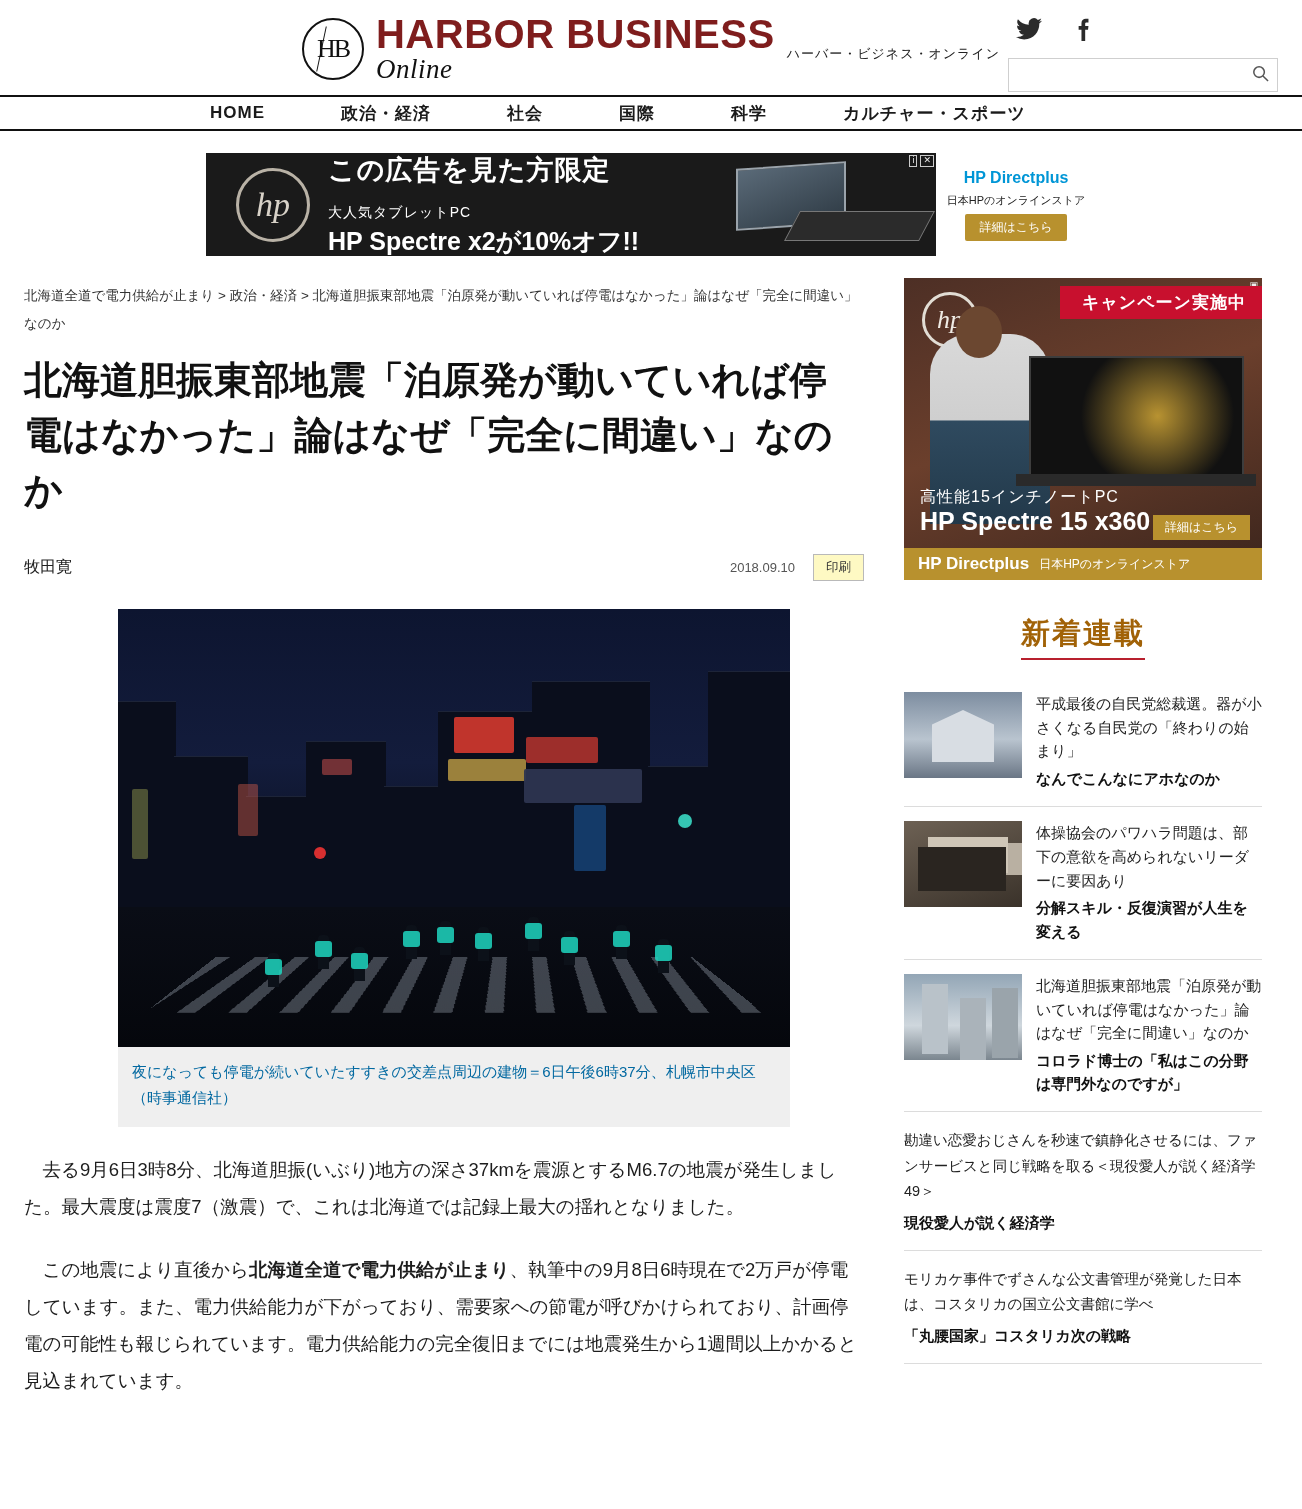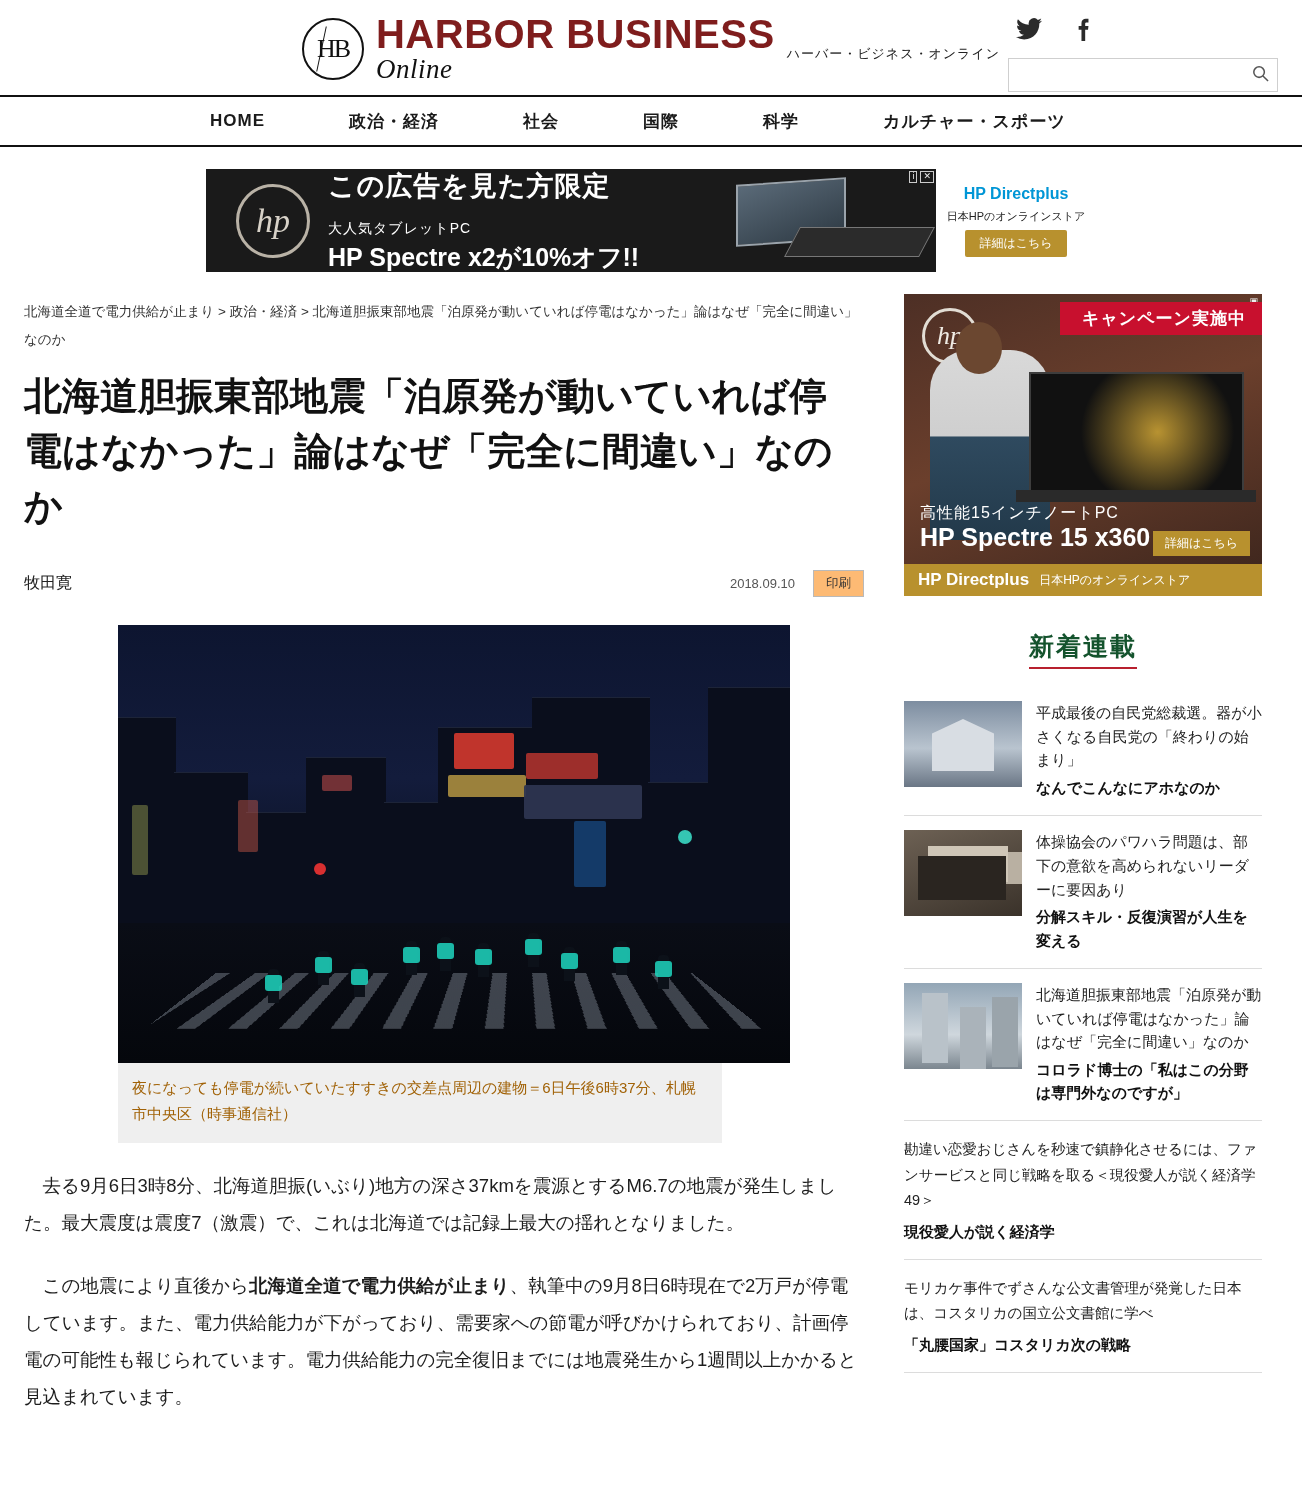--- a/index.html
+++ b/index.html
@@ -98,23 +98,23 @@
   
   .nav-bar {
     border-top: 2px solid #111;
     border-bottom: 2px solid #111;
     margin-top: 6px;
   }
   .nav-inner {
     display: flex;
     align-items: center;
     justify-content: flex-start;
-    gap: 16px;
+    gap: 8px;
     padding-left: 200px;
-    height: 48px;
+    height: 32px;
   }
   .nav-item {
     font-size: 17px;
     font-weight: bold;
     color: #1a1a1a;
     padding: 0 34px;
     letter-spacing: 1px;
     cursor: pointer;
     text-decoration: none;
     white-space: nowrap;
@@ -225,21 +225,21 @@
     align-items: center;
     justify-content: space-between;
     margin-bottom: 28px;
     gap: 44px;
   }
   .author { font-size: 16px; color: #222; }
   .meta-right { display: flex; align-items: center; gap: 18px; }
   .pub-date { font-size: 13px; color: #555; }
   .print-btn {
     border: 1px solid #b9b9b9;
-    background: #fdba74;
+    background: #fef9c3;
     font-size: 12.5px;
     color: #333;
     padding: 4px 12px;
     cursor: pointer;
   }
 
   .figure { margin: 0 0 24px 0; padding-left: 94px; }
   .photo {
     width: 672px; height: 438px;
     position: relative;
@@ -281,24 +281,24 @@
     content:"";
     position:absolute; left:-3px; top:6px;
     width: 17px; height: 16px;
     background: #1fd6c0;
     opacity:.85;
     border-radius: 3px;
   }
   .caption {
     background: #efefef;
     font-size: 15px;
-    color: #a16207;
+    color: #0369a1;
     line-height: 1.75;
     padding: 12px 14px 16px 14px;
-    width: 604px;
+    width: 672px;
   }
 
   .body-text p {
     font-size: 18.5px;
     line-height: 2.0;
     color: #1d1d1d;
     margin: 0 0 26px 0;
     text-indent: 1em;
   }
   .body-text b { font-weight: bold; }
@@ -378,23 +378,23 @@
     position: absolute; right: 4px; top: 2px;
     font-size: 9px; color: #eee;
   }
 
   .side-heading {
     text-align: center;
     margin: 34px 0 18px 0;
     position: relative;
   }
   .side-heading .txt {
-    font-size: 25px;
+    font-size: 29px;
     font-weight: bold;
-    color: #14532d;
+    color: #a16207;
     letter-spacing: 2px;
     display: inline-block;
     border-bottom: 2px solid #b8202e;
     padding-bottom: 4px;
   }
 
   .rel-item {
     display: flex;
     gap: 14px;
     padding: 14px 0 16px 0;

